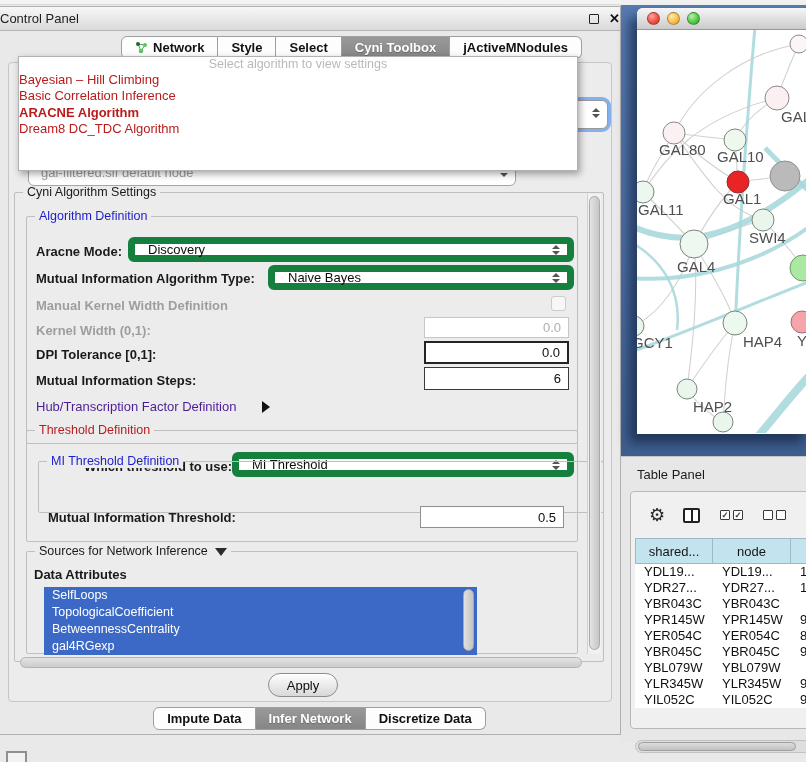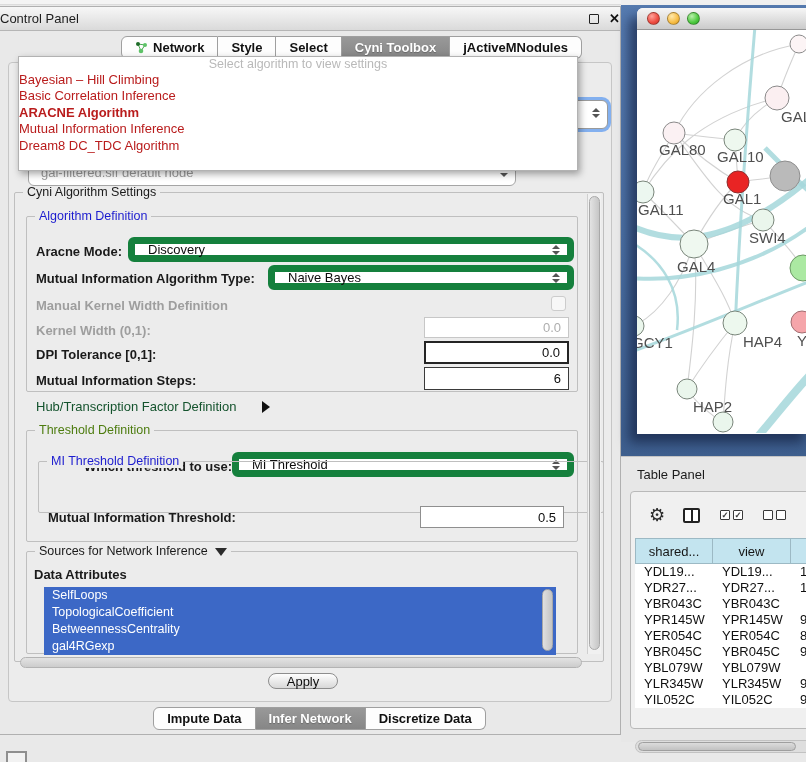--- a/index.html
+++ b/index.html
@@ -44,24 +44,24 @@
   .popup { position:absolute; left:18px; top:56px; width:560px; height:115px; z-index:50;
     background:#fff; border:1px solid #b2b2b2; box-shadow:2px 3px 7px rgba(0,0,0,.35); }
   .popup-hint { font-size:12.5px; color:#b9b9b9; text-align:center; height:15px; line-height:15px; }
   .popup-item { font-size:13px; color:#b91c1c; height:16.4px; line-height:16.4px; }
   .popup-item.bold { font-weight:bold; }
 
   
   .groupbox { position:absolute; border:1px solid #bfbfbf; border-radius:2px; }
   .gb-title { position:absolute; top:-8px; left:8px; background:#ececec; padding:0 4px; font-size:12.5px; white-space:nowrap; }
   .gb-title.blue { color:#1c1ccf; }
-  .gb-title.green { color:#4d7c0f; }
+  .gb-title.green { color:#b91c1c; }
 
   #settings-group { left:14px; top:192px; width:590px; height:470px; background:#ececec; }
-  #algo-group      { left:26px; top:216px; width:552px; height:176px; }
+  #algo-group      { left:26px; top:216px; width:552px; height:228px; }
   #threshold-group { left:26px; top:430px; width:552px; height:112px; }
   #mi-group        { left:38px; top:461px; width:566px; height:52px; }
   #sources-group   { left:26px; top:551px; width:552px; height:103px; }
 
   .lbl { position:absolute; font-size:13px; font-weight:bold; line-height:16px; white-space:nowrap; }
   .lbl.dim { color:#9e9e9e; }
 
   .combo { position:absolute; background:#fff; border:7px solid #15803d; border-radius:6px;
     display:flex; align-items:center; padding-left:13px; font-size:13px; color:#0c0c0c; }
   .combo .arrows { position:absolute; right:7px; top:50%; transform:translateY(-50%); display:flex; flex-direction:column; gap:2px; }
@@ -69,37 +69,37 @@
   .arr-dn { width:0; height:0; border-left:4px solid transparent; border-right:4px solid transparent; border-top:4px solid #555; }
 
   .field { position:absolute; background:#fff; display:flex; align-items:center; justify-content:flex-end;
     padding-right:7px; font-size:13px; color:#0c0c0c; }
   .field.disabled { border:1px solid #c7c7c7; color:#aeaeae; }
   .field.strong { border:2px solid #242424; }
   .field.medium { border:1px solid #3a3a3a; }
 
   .checkbox { position:absolute; width:15px; height:15px; background:#f7f7f7; border:1px solid #cccccc; border-radius:3px; }
 
-  .expander { position:absolute; left:36px; top:399px; font-size:13px; color:#14532d; display:flex; align-items:center; gap:26px; }
+  .expander { position:absolute; left:36px; top:399px; font-size:13px; color:#4c1d95; display:flex; align-items:center; gap:26px; }
   .tri-right { width:0; height:0; border-top:6px solid transparent; border-bottom:6px solid transparent; border-left:8px solid #111; }
   .tri-down  { display:inline-block; width:0; height:0; border-left:6px solid transparent; border-right:6px solid transparent; border-top:8px solid #2b2b2b; margin-left:7px; vertical-align:middle; }
 
-  .attr-list { position:absolute; left:44px; top:587px; width:512px; height:68px; background:#fff; }
+  .attr-list { position:absolute; left:44px; top:587px; width:433px; height:68px; background:#fff; }
   .attr-item { height:17px; line-height:17px; font-size:12.5px; color:#fff; padding-left:8px; }
   .attr-item.selected { background:#3c68c6; }
   .list-scroll { position:absolute; right:3px; top:2px; width:11px; height:62px; background:linear-gradient(90deg,#e0e0e0,#c4c4c4); border:1px solid #a8a8a8; border-radius:6px; }
 
   
   .v-scroll { position:absolute; left:587px; top:194px; width:14px; height:460px; background:#f1f1f1; border-left:1px solid #cfcfcf; }
   .v-scroll .thumb { position:absolute; left:1px; top:2px; width:11px; height:454px;
     background:linear-gradient(90deg,#e3e3e3,#c6c6c6); border:1px solid #a9a9a9; border-radius:6px; }
   .h-scroll { position:absolute; left:20px; top:657px; width:562px; height:11px;
     background:linear-gradient(#e3e3e3,#cccccc); border:1px solid #b3b3b3; border-radius:6px; }
 
-  .apply-btn { position:absolute; left:268px; top:673px; width:70px; height:16px;
+  .apply-btn { position:absolute; left:268px; top:673px; width:70px; height:24px;
     background:linear-gradient(#fefefe,#d8d8d8); border:1px solid #8d8d8d; border-radius:12px;
     font-size:13px; color:#0d0d0d; font-family:inherit; }
 
   .mini-dock { position:absolute; left:6px; top:751px; width:21px; height:11px; background:#f2f2f2; border:2px solid #8f8f8f; border-bottom:none; }
 
   
   .desktop { position:absolute; left:621px; top:0; width:185px; height:456px;
     background:linear-gradient(180deg,#567bb0 0%,#4a6fa3 55%,#3e5f8e 100%); }
   .desktop-top { position:absolute; left:621px; top:0; width:185px; height:5px; background:#f0f0f0; }
   .net-frame { position:absolute; left:637px; top:8px; width:175px; height:426px; background:#fff;
@@ -192,21 +192,20 @@
       <span class="arr-dn"></span>
   </span>
 </div>
 
 <div class="popup">
   <div class="popup-hint">Select algorithm to view settings</div>
   <div id="popup-items">
       <div class="popup-item">Bayesian – Hill Climbing</div>
       <div class="popup-item">Basic Correlation Inference</div>
       <div class="popup-item bold">ARACNE Algorithm</div>
-      <div class="popup-item">Mutual Information Inference</div>
       <div class="popup-item">Dream8 DC_TDC Algorithm</div>
     </div>
 </div>
 
 <div class="groupbox" id="settings-group">
   <span class="gb-title">Cyni Algorithm Settings</span>
 </div>
 
 <div class="groupbox" id="algo-group">
   <span class="gb-title blue">Algorithm Definition</span>
@@ -390,21 +389,21 @@
       </span>
       <span class="box-pair">
         <span class="mini-box"></span>
           <span class="mini-box"></span>
       </span>
 
     </div>
     <div class="tp-table">
       <div class="tp-header" id="tp-header">
           <div class="hcell" style="width: 78px;">shared...</div>
-          <div class="hcell" style="width: 78px;">view</div>
+          <div class="hcell" style="width: 78px;">node</div>
           <div class="hcell" style="width: 70px;">A</div>
         </div>
       <div id="tp-rows">
           <div class="tp-row">
             <div class="cell" style="width: 78px;">YDL19...</div>
             <div class="cell" style="width: 78px;">YDL19...</div>
             <div class="cell" style="width: 70px;">13</div>
           </div>
           <div class="tp-row">
             <div class="cell" style="width: 78px;">YDR27...</div>

